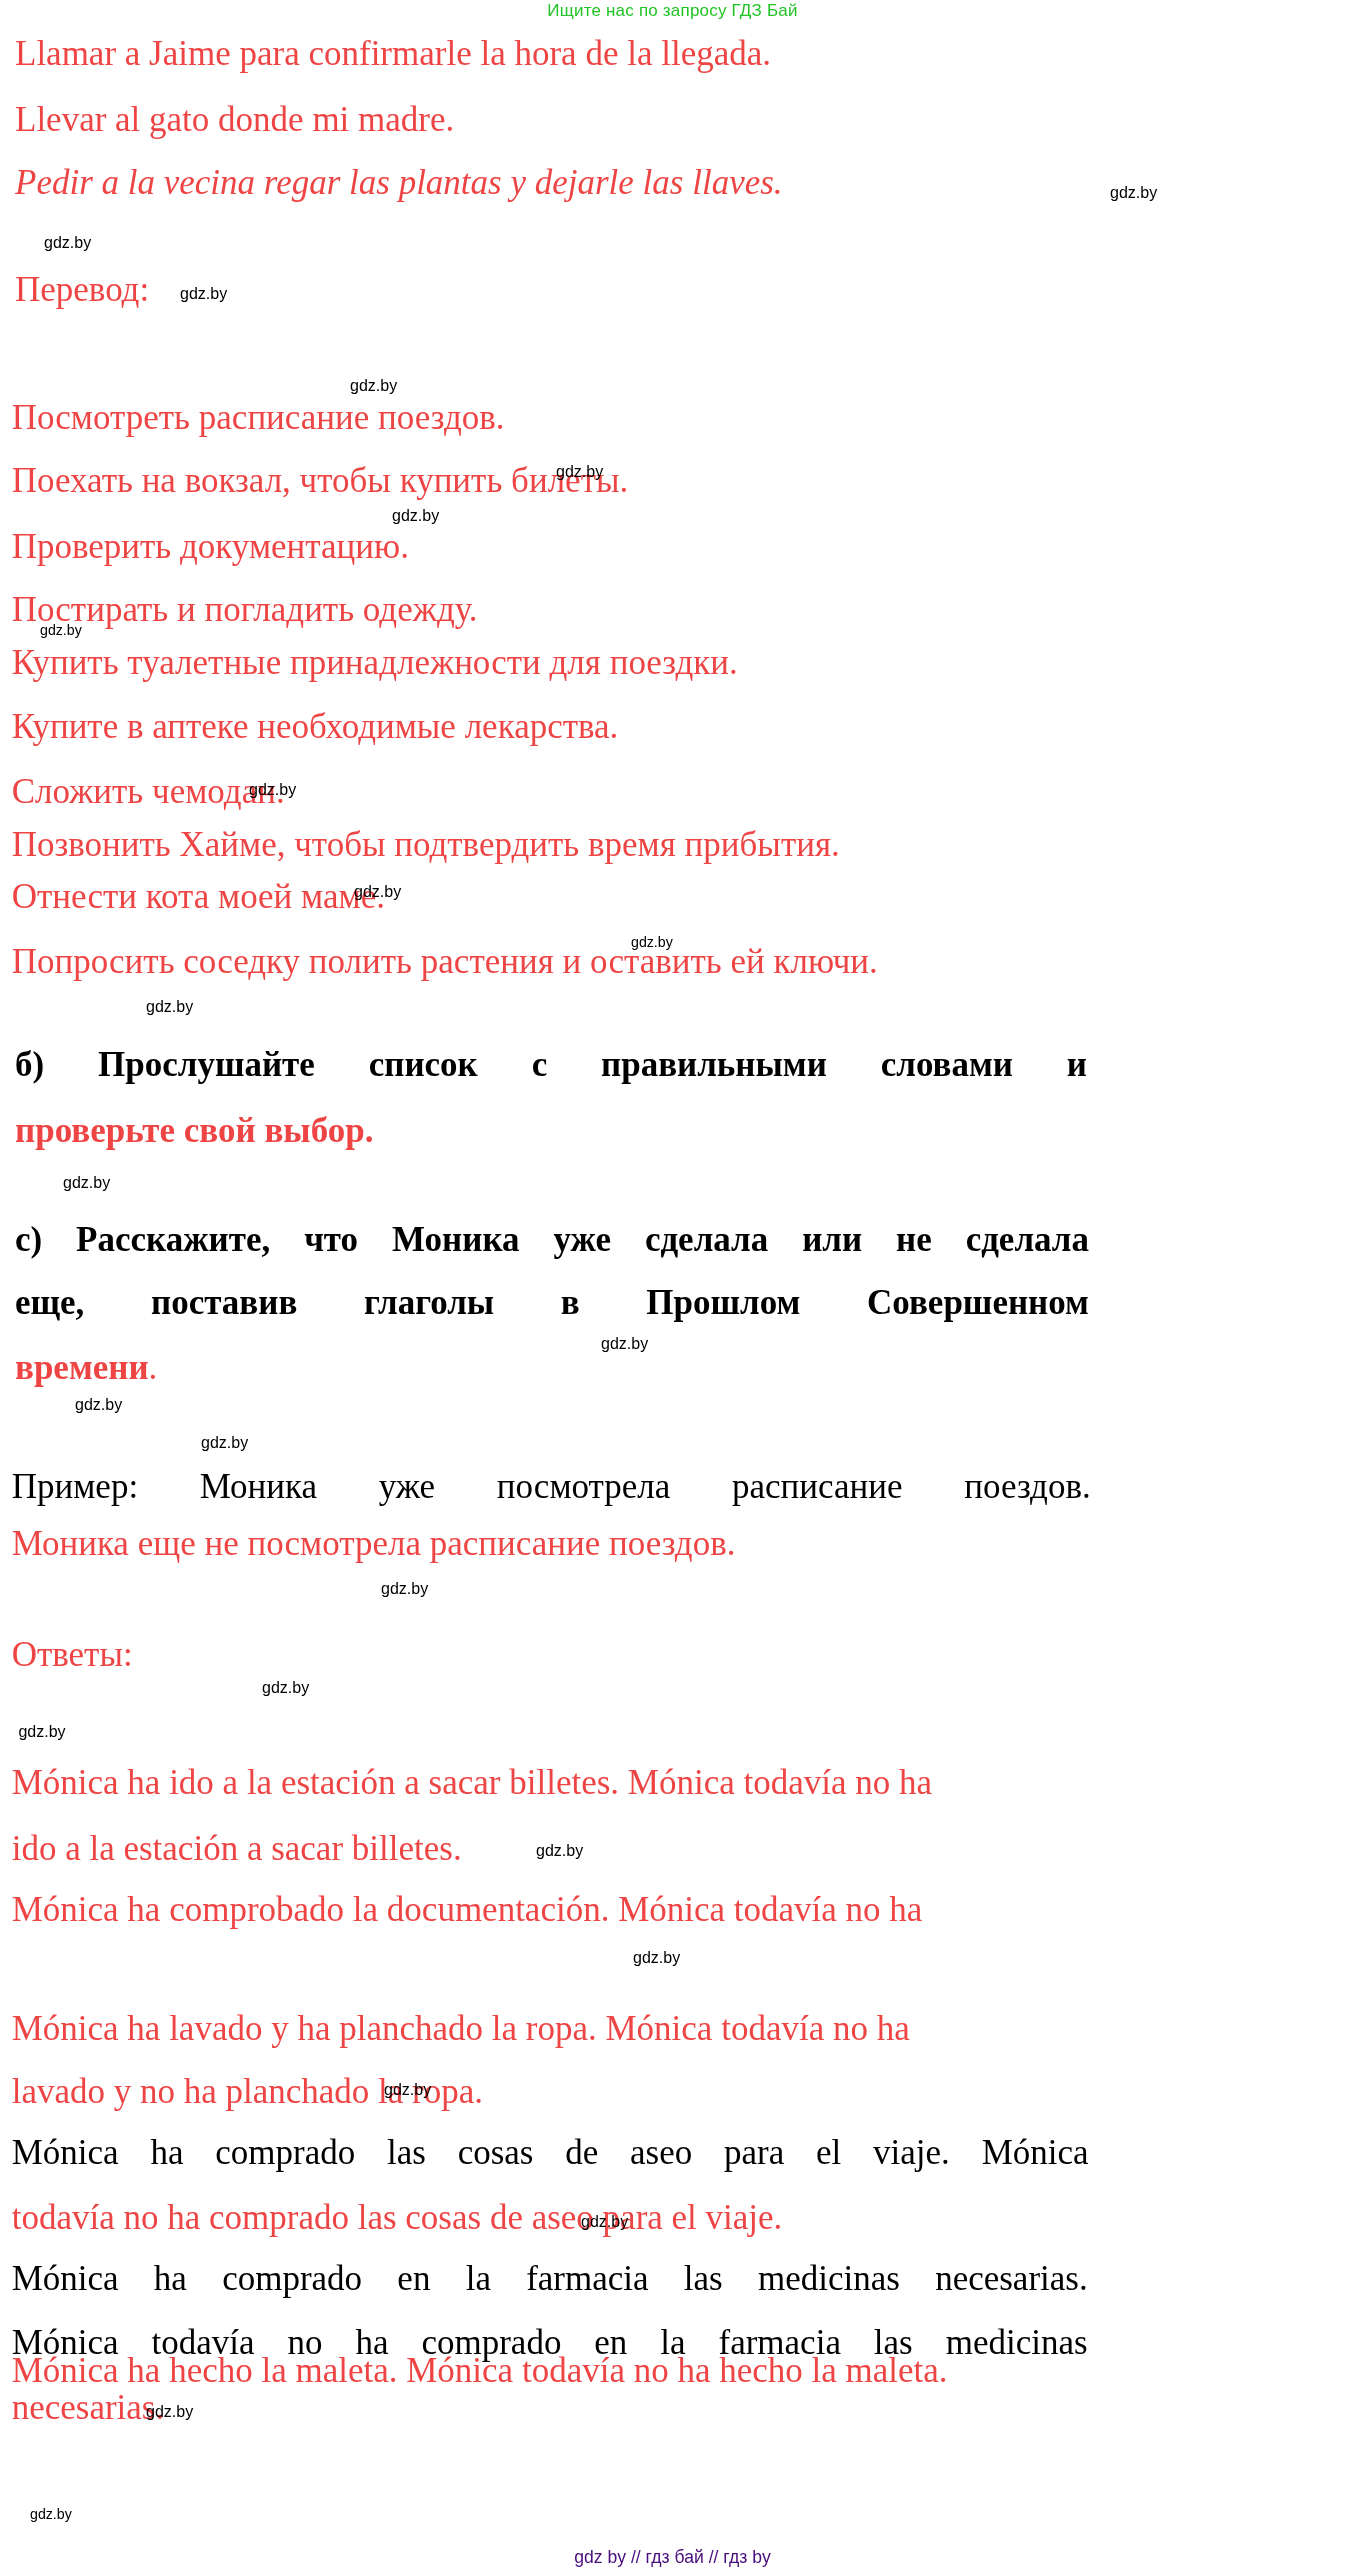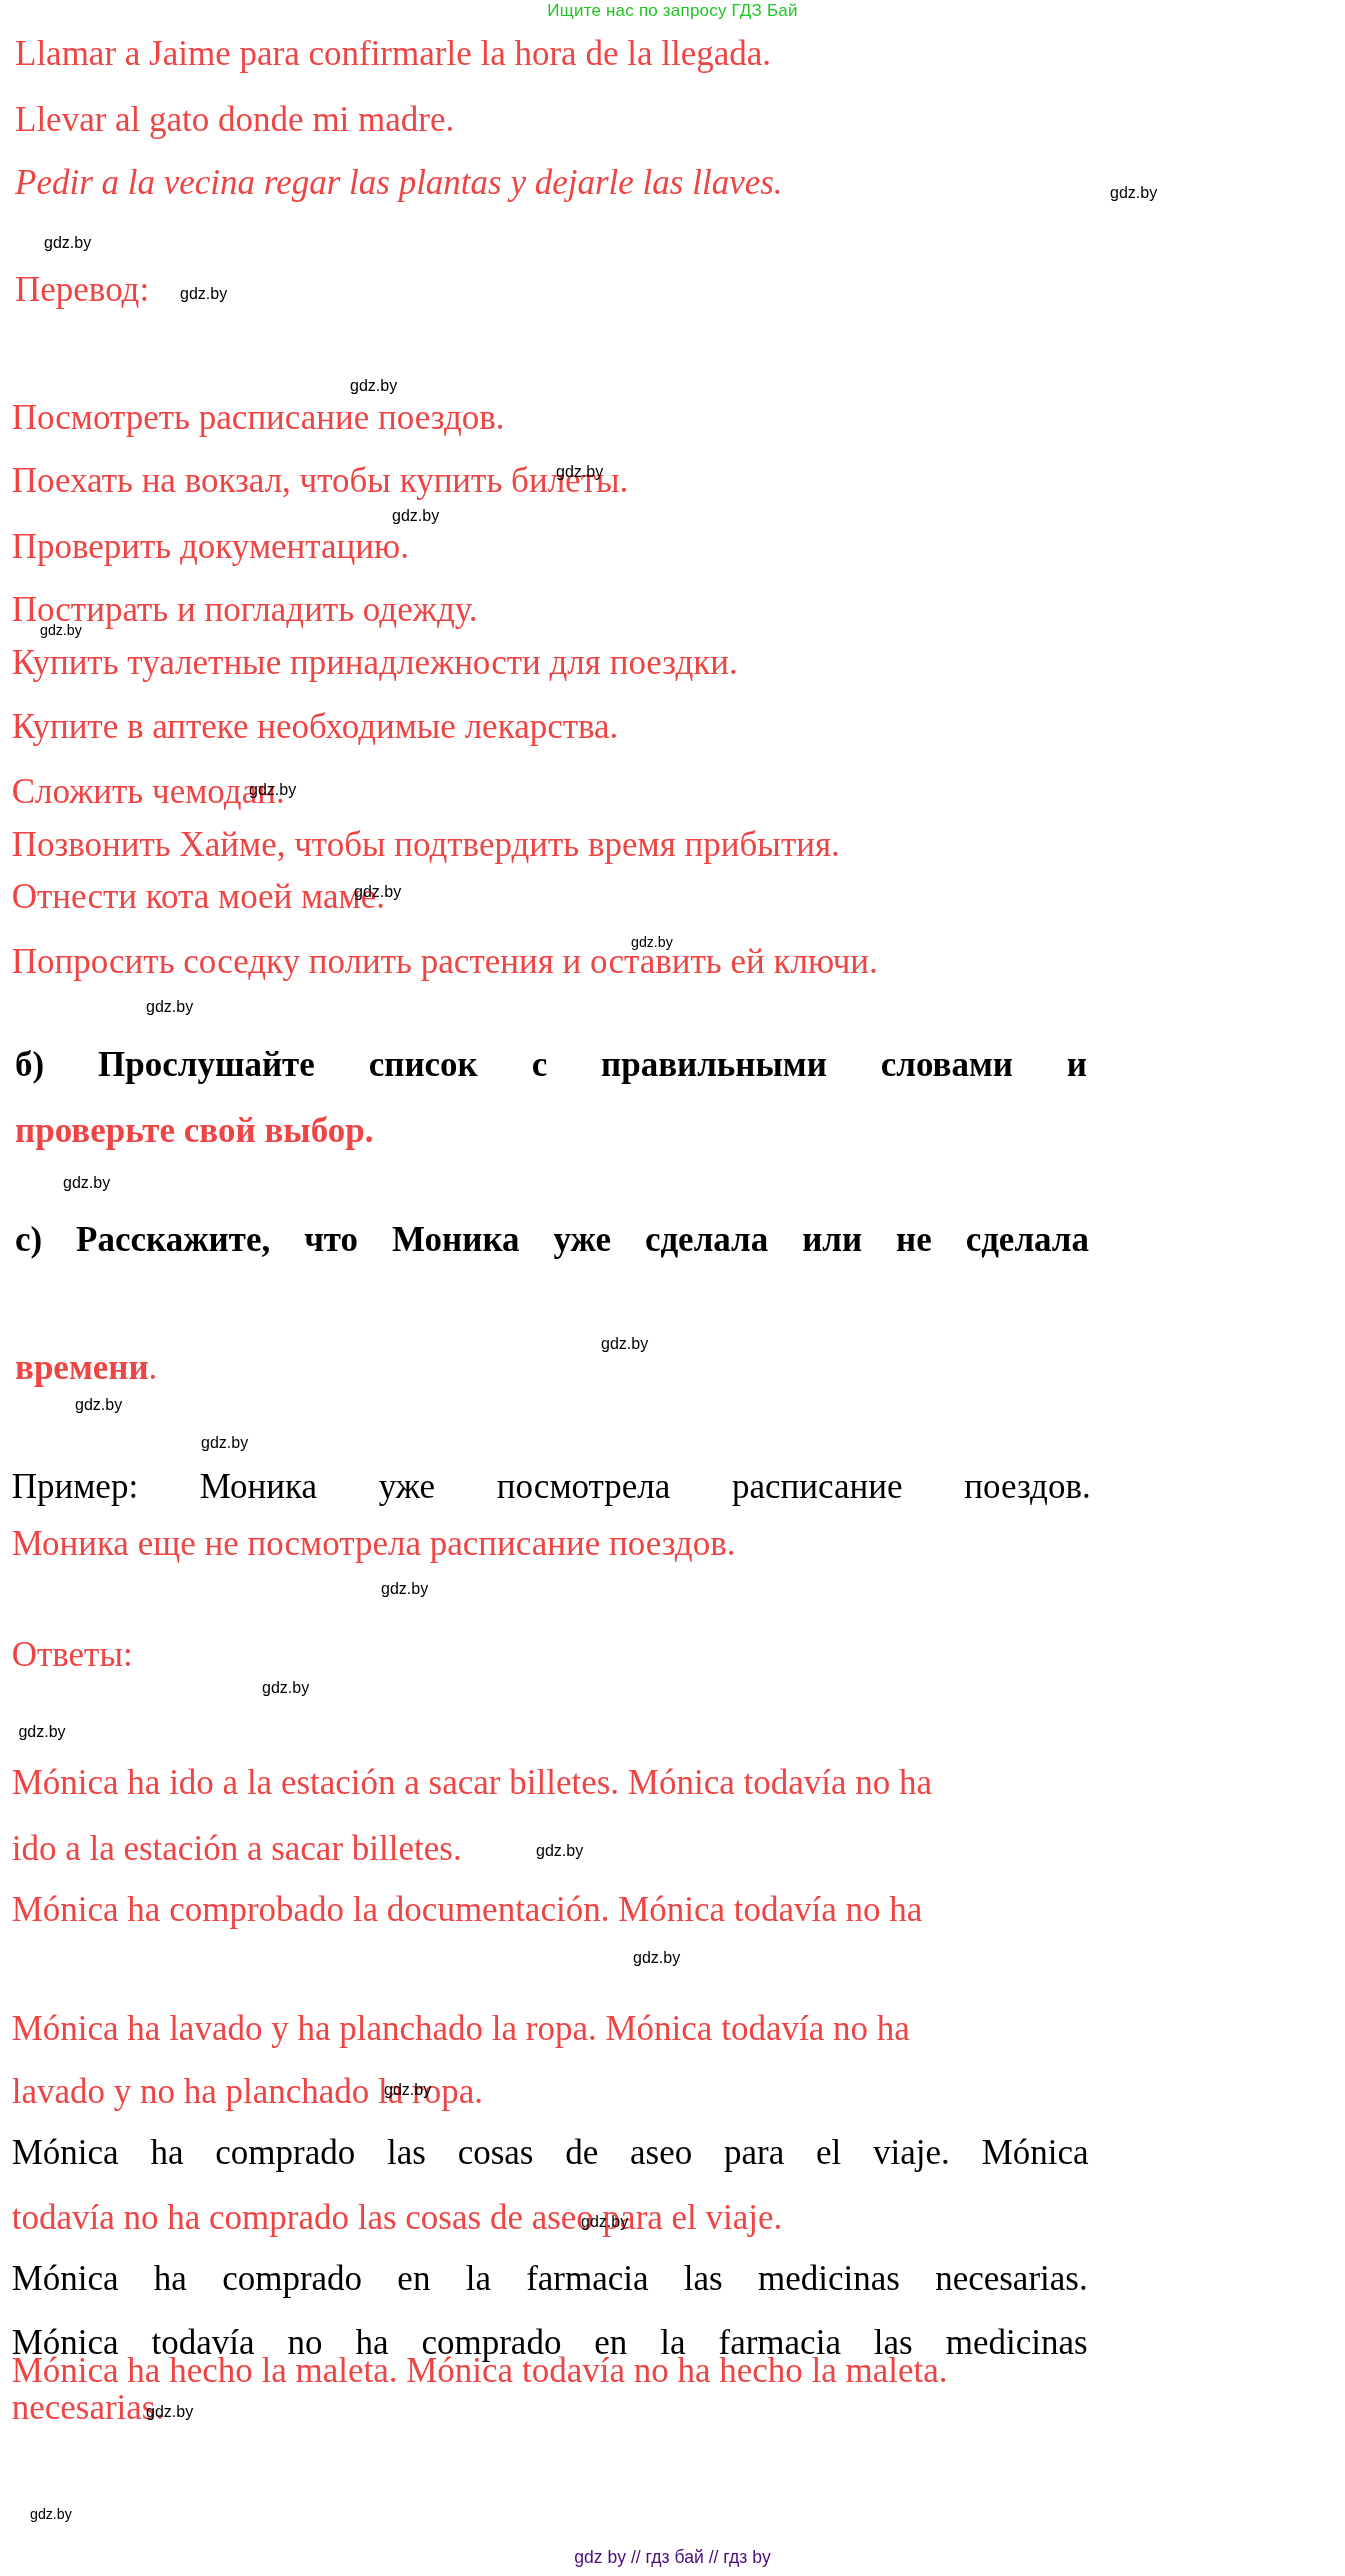--- a/index.html
+++ b/index.html
@@ -145,20 +145,28 @@
     <span>с)</span>
     <span>Расскажите,</span>
     <span>что</span>
     <span>Моника</span>
     <span>уже</span>
     <span>сделала</span>
     <span>или</span>
     <span>не</span>
     <span>сделала</span>
   </div>
+  <div class="just bold" style="left: 15px; top: 670px; width: 1074px; transform-origin: left top; transform: scaleY(0.522276);">
+    <span>еще,</span>
+    <span>поставив</span>
+    <span>глаголы</span>
+    <span>в</span>
+    <span>Прошлом</span>
+    <span>Совершенном</span>
+  </div>
   <div class="wm" style="left: 601px; top: 697px; transform-origin: left top; transform: scaleY(0.522276);">gdz.by</div>
   <div class="line cond" style="left: 15px; top: 704px; transform-origin: left top; transform: scaleY(0.522276);">
     <span class="bold">времени</span><span>.</span>
   </div>
   <div class="wm" style="left: 75px; top: 729px; transform-origin: left top; transform: scaleY(0.522276);">gdz.by</div>
   <div class="wm" style="left: 201px; top: 749px; transform-origin: left top; transform: scaleY(0.522276);">gdz.by</div>
 
   <div class="just" style="left: 11.7px; top: 766px; width: 1079px; transform-origin: left top; transform: scaleY(0.522276);">
     <span>Пример:</span>
     <span>Моника</span>

